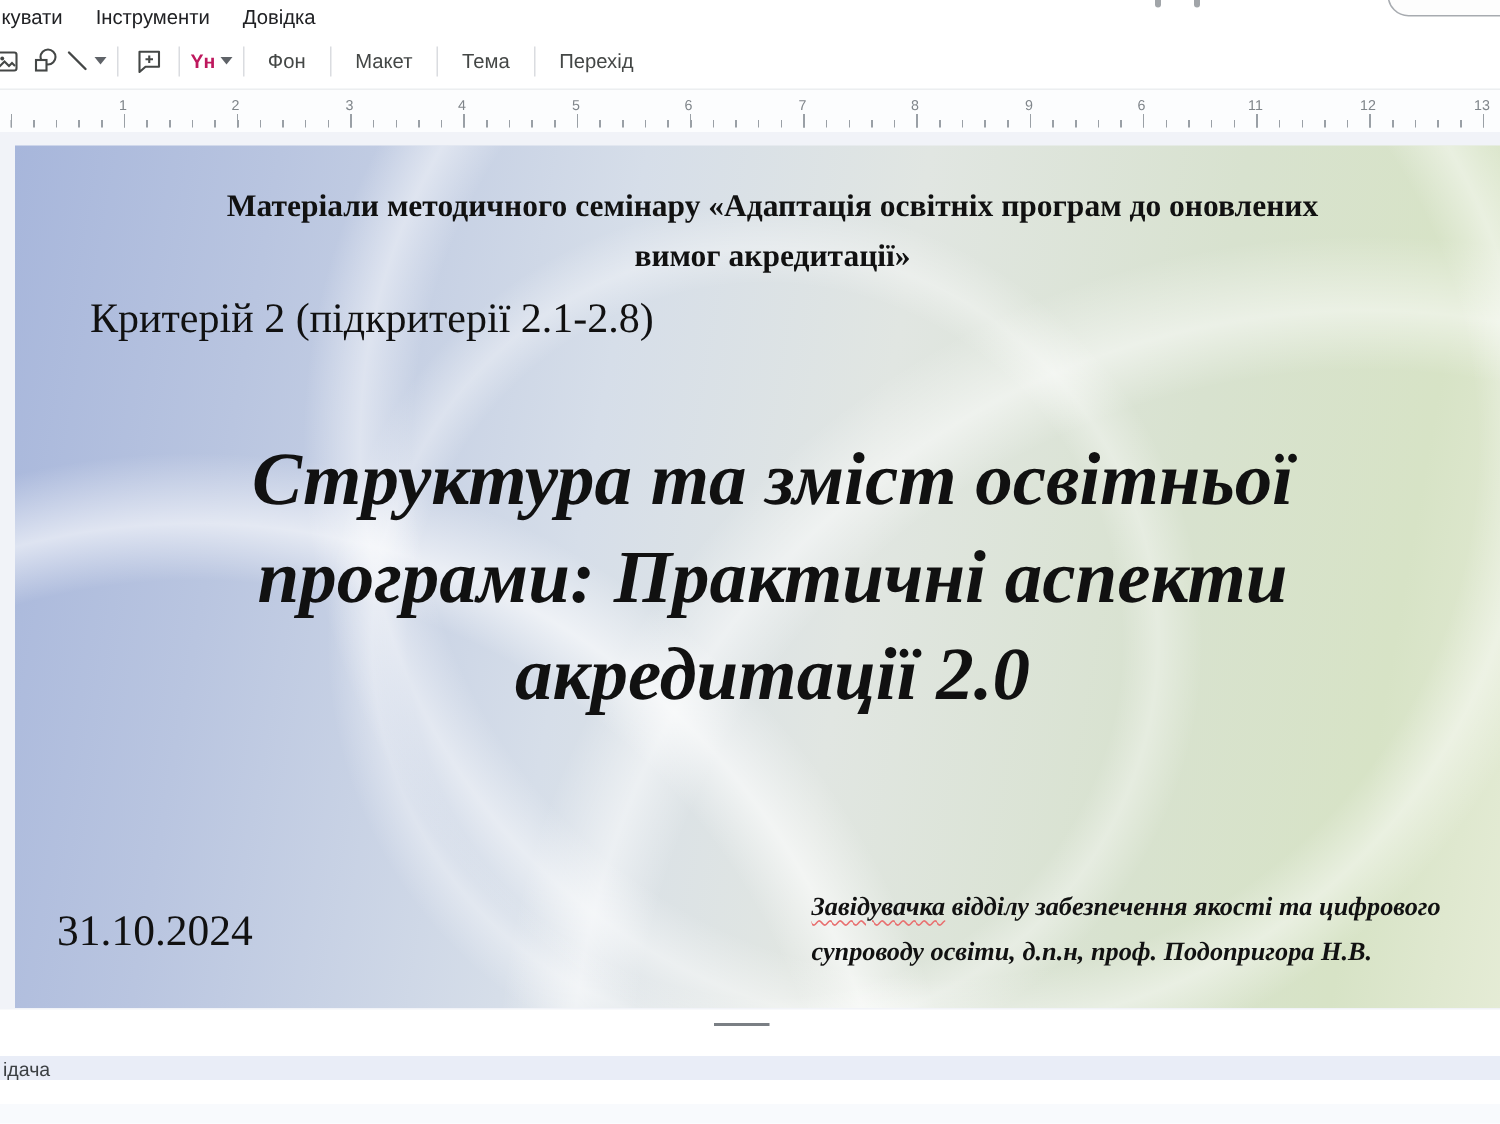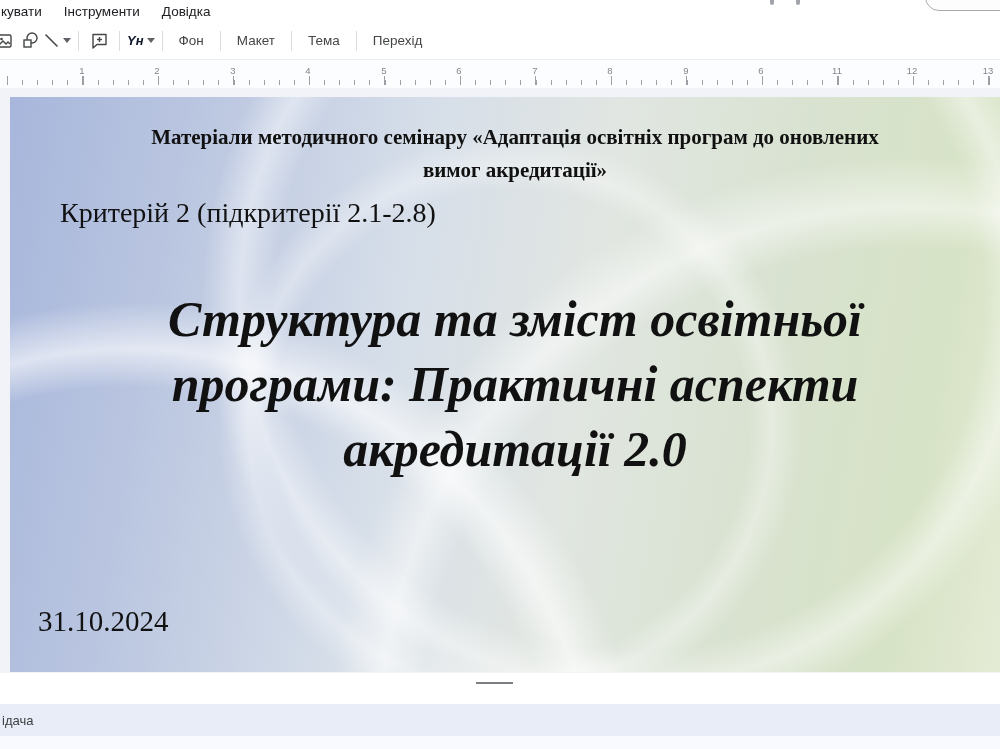--- a/index.html
+++ b/index.html
@@ -17,21 +17,21 @@
   
   .toolbar { position:absolute; top:22px; left:0; width:1000px; height:37px; background:#fff;
              display:flex; align-items:center; }
   .tb-group { display:flex; align-items:center; height:100%; }
   .tb-icon-btn { display:flex; align-items:center; justify-content:center; height:28px; min-width:26px;
                  border-radius:4px; cursor:pointer; color:#444746; }
   .tb-divider { width:1px; height:20px; background:#dadce0; margin:0 7px; }
   .caret { width:0; height:0; border-left:4px solid transparent; border-right:4px solid transparent;
            border-top:5px solid #5f6368; margin-left:3px; }
   .tb-text-btn { font-size:13.5px; color:#444746; font-weight:500; padding:5px 9px; border-radius:4px; cursor:pointer; white-space:nowrap;text-align:center; }
-  .tb-font-tool { font-size:13px; font-weight:700; color:#0f172a; letter-spacing:0;font-style:italic; }
+  .tb-font-tool { font-size:13px; font-weight:700; color:#be185d; letter-spacing:0; }
   svg.tbsvg { display:block; }
 
   
   .ruler { position:absolute; top:59px; left:0; width:1000px; height:29px; background:#fcfdfe;
            border-top:1px solid #eceef0; }
   .ruler-num { position:absolute; top:5px; width:20px; text-align:center; font-size:9.5px; color:#80868b; }
   .ruler-ticks { position:absolute; left:0; bottom:3px; width:1000px; height:9px;
     background:
       repeating-linear-gradient(to right, #9aa0a6 0 1px, transparent 1px 15.1px),
       repeating-linear-gradient(to right, #9aa0a6 0 1px, transparent 1px 75.5px);
@@ -58,21 +58,21 @@
                  font-weight:700; font-style:italic; font-size:50px; line-height:65px; }
   .slide-date { position:absolute; top:508px; left:28px; font-size:29px; }
   .slide-author { position:absolute; top:492px; left:531px; width:450px;
                   font-weight:700; font-style:italic; font-size:17.5px; line-height:30px; }
   .squiggle { text-decoration:underline; text-decoration-style:wavy; text-decoration-color:#e87070;
               text-decoration-thickness:1px; text-underline-offset:3px; }
 
   .drag-handle { position:absolute; top:594px; left:476px; width:37px; height:2px; background:#7a7f84; cursor:row-resize; }
 
   
-  .notes-bar { position:absolute; top:704px; left:0; width:1000px; height:32px; background:#e9edf7;
+  .notes-bar { position:absolute; top:704px; left:0; width:1000px; height:16px; background:#e9edf7;
                display:flex; align-items:center; }
   .notes-label { font-size:13px; color:#3c4043; padding-left:2px; white-space:nowrap; }
   .bottom-strip { position:absolute; top:736px; left:0; width:1000px; height:13px; background:#f8fafd; }
 </style>
 </head>
 <body>
 
 <div class="menubar">
   <div class="menubar-items">
     <span class="menu-item">кувати</span>
@@ -158,20 +158,24 @@
     <div class="slide-criterion">Критерій 2 (підкритерії 2.1-2.8)</div>
 
     <div class="slide-title">
       <div>Структура та зміст освітньої</div>
       <div>програми: Практичні аспекти</div>
       <div>акредитації 2.0</div>
     </div>
 
     <div class="slide-date">31.10.2024</div>
 
+    <div class="slide-author">
+      <div><span class="squiggle">Завідувачка</span><span> відділу забезпечення якості та цифрового</span></div>
+      <div>супроводу освіти, д.п.н, проф. Подопригора Н.В.</div>
+    </div>
   </div>
 
   <div class="drag-handle"></div>
 </div>
 
 <div class="notes-bar">
   <span class="notes-label">ідача</span>
 </div>
 <div class="bottom-strip"></div>
 

